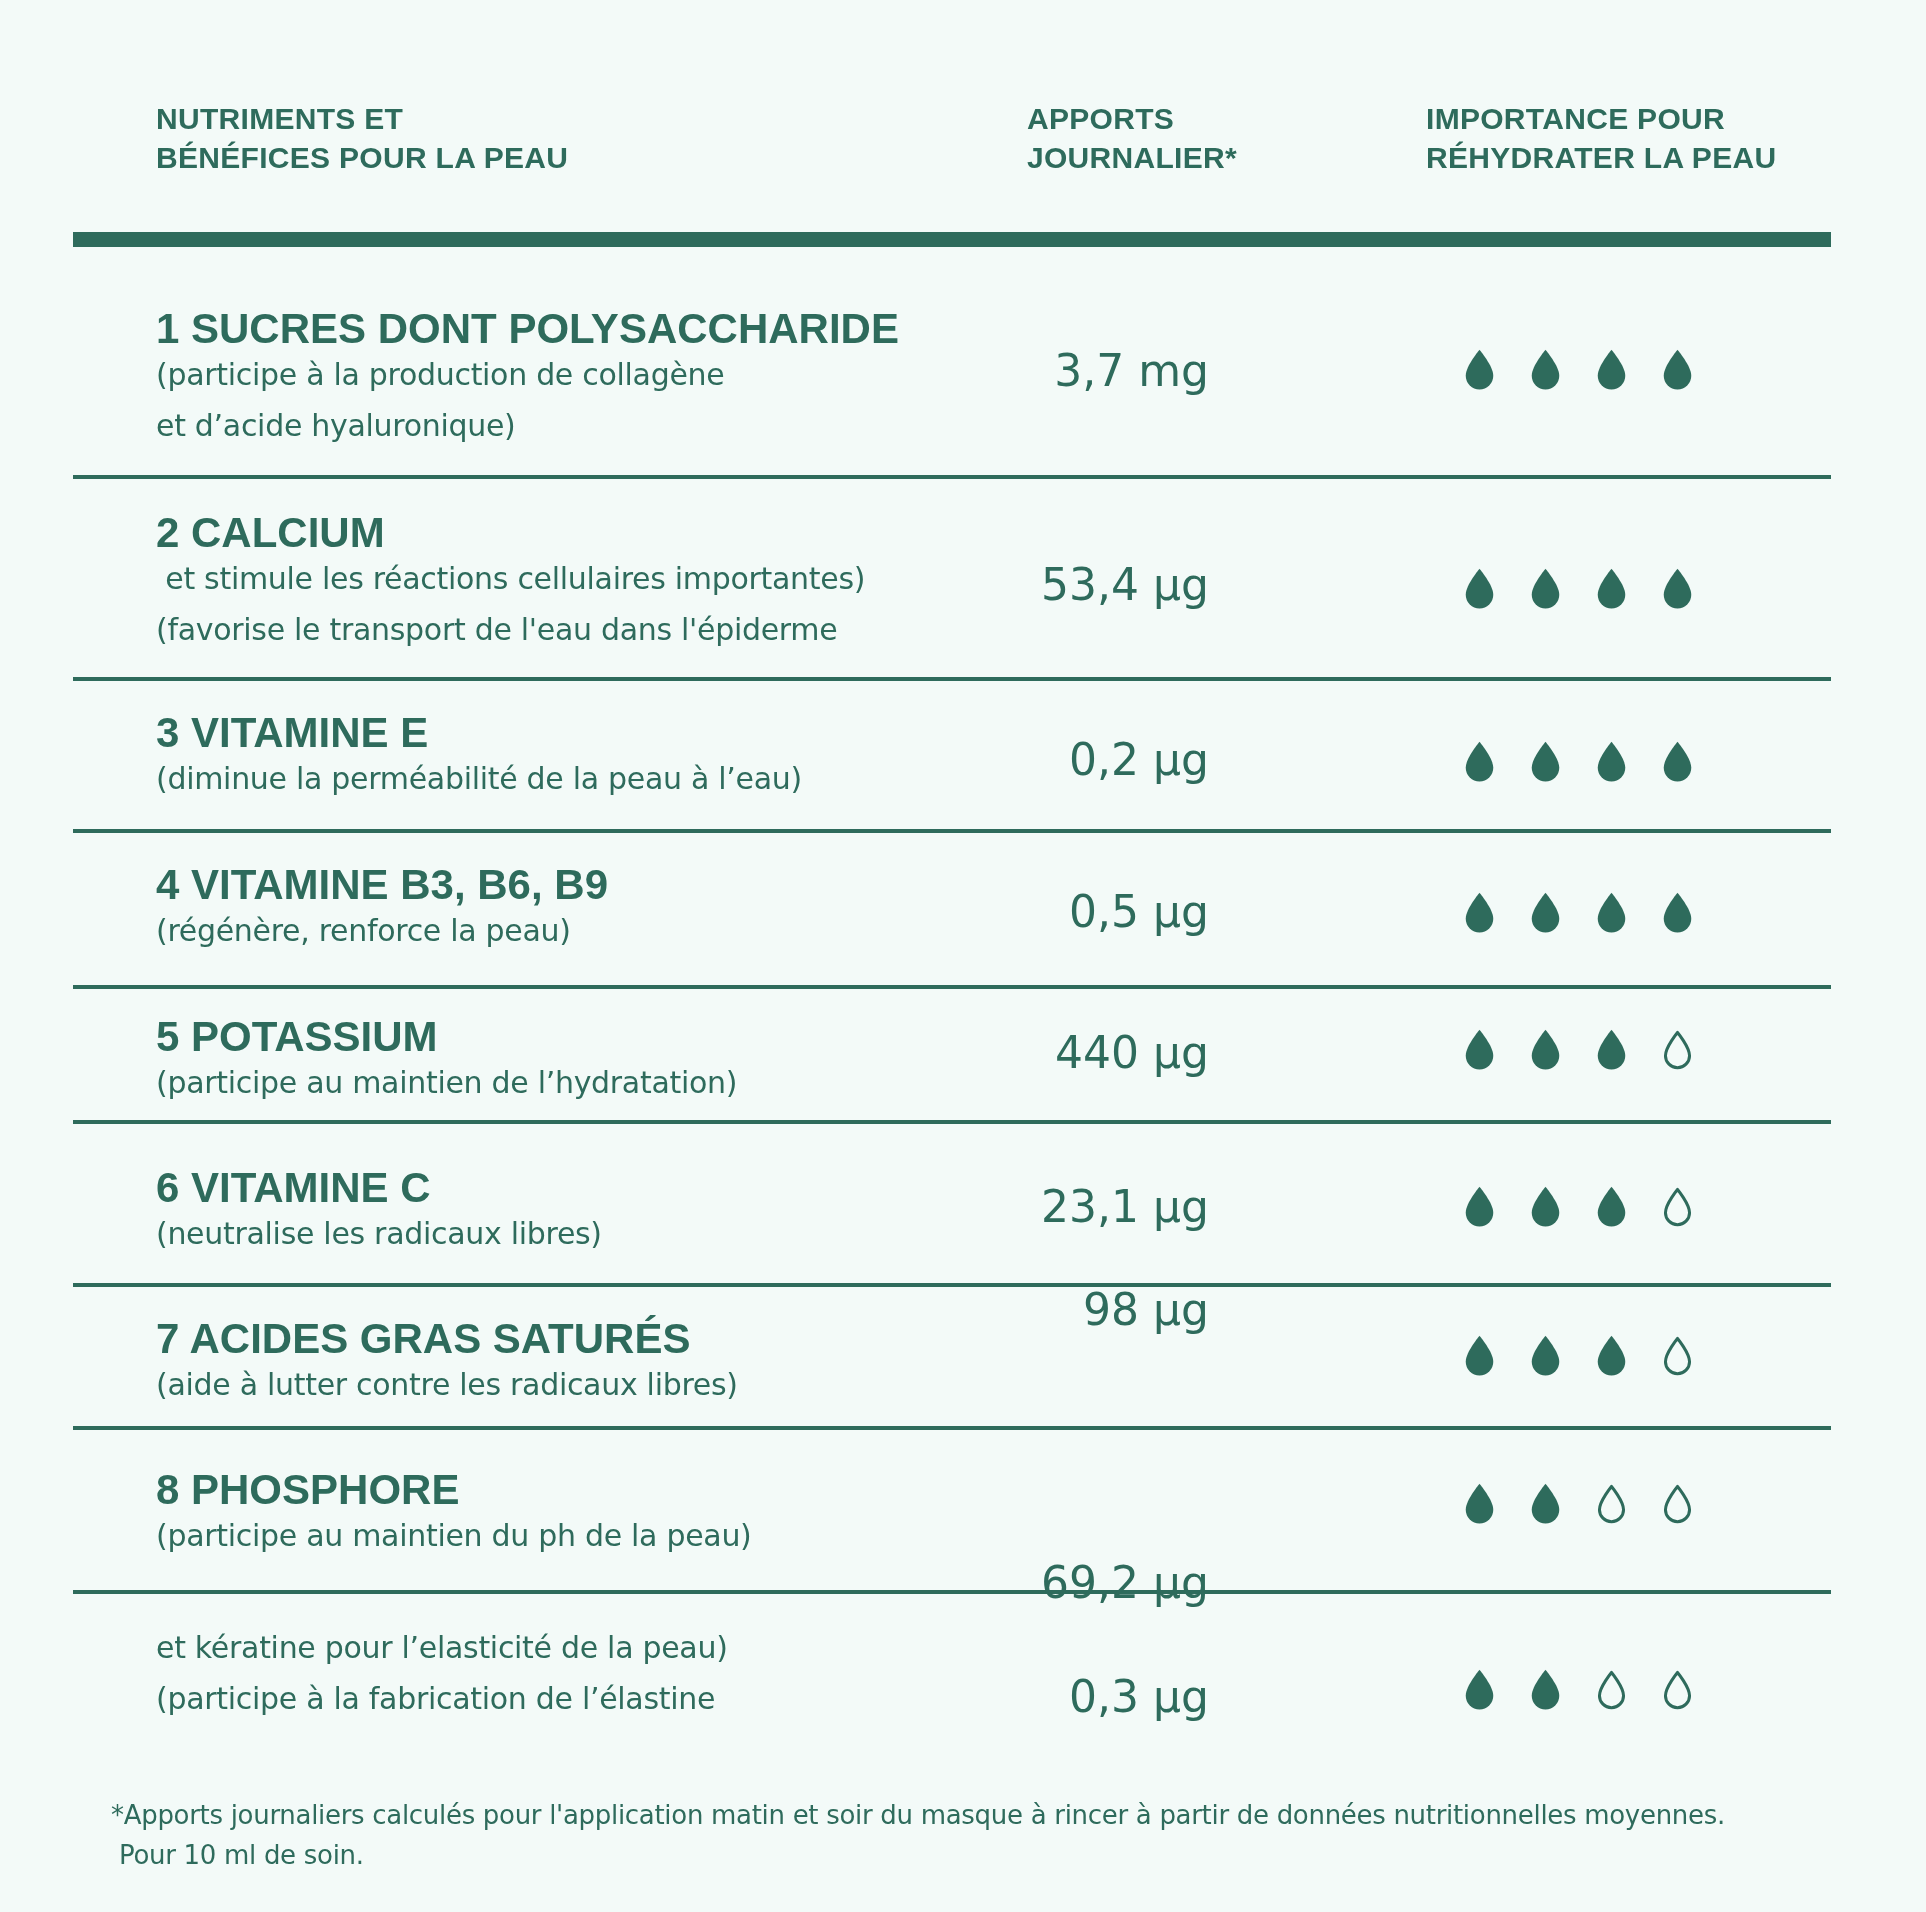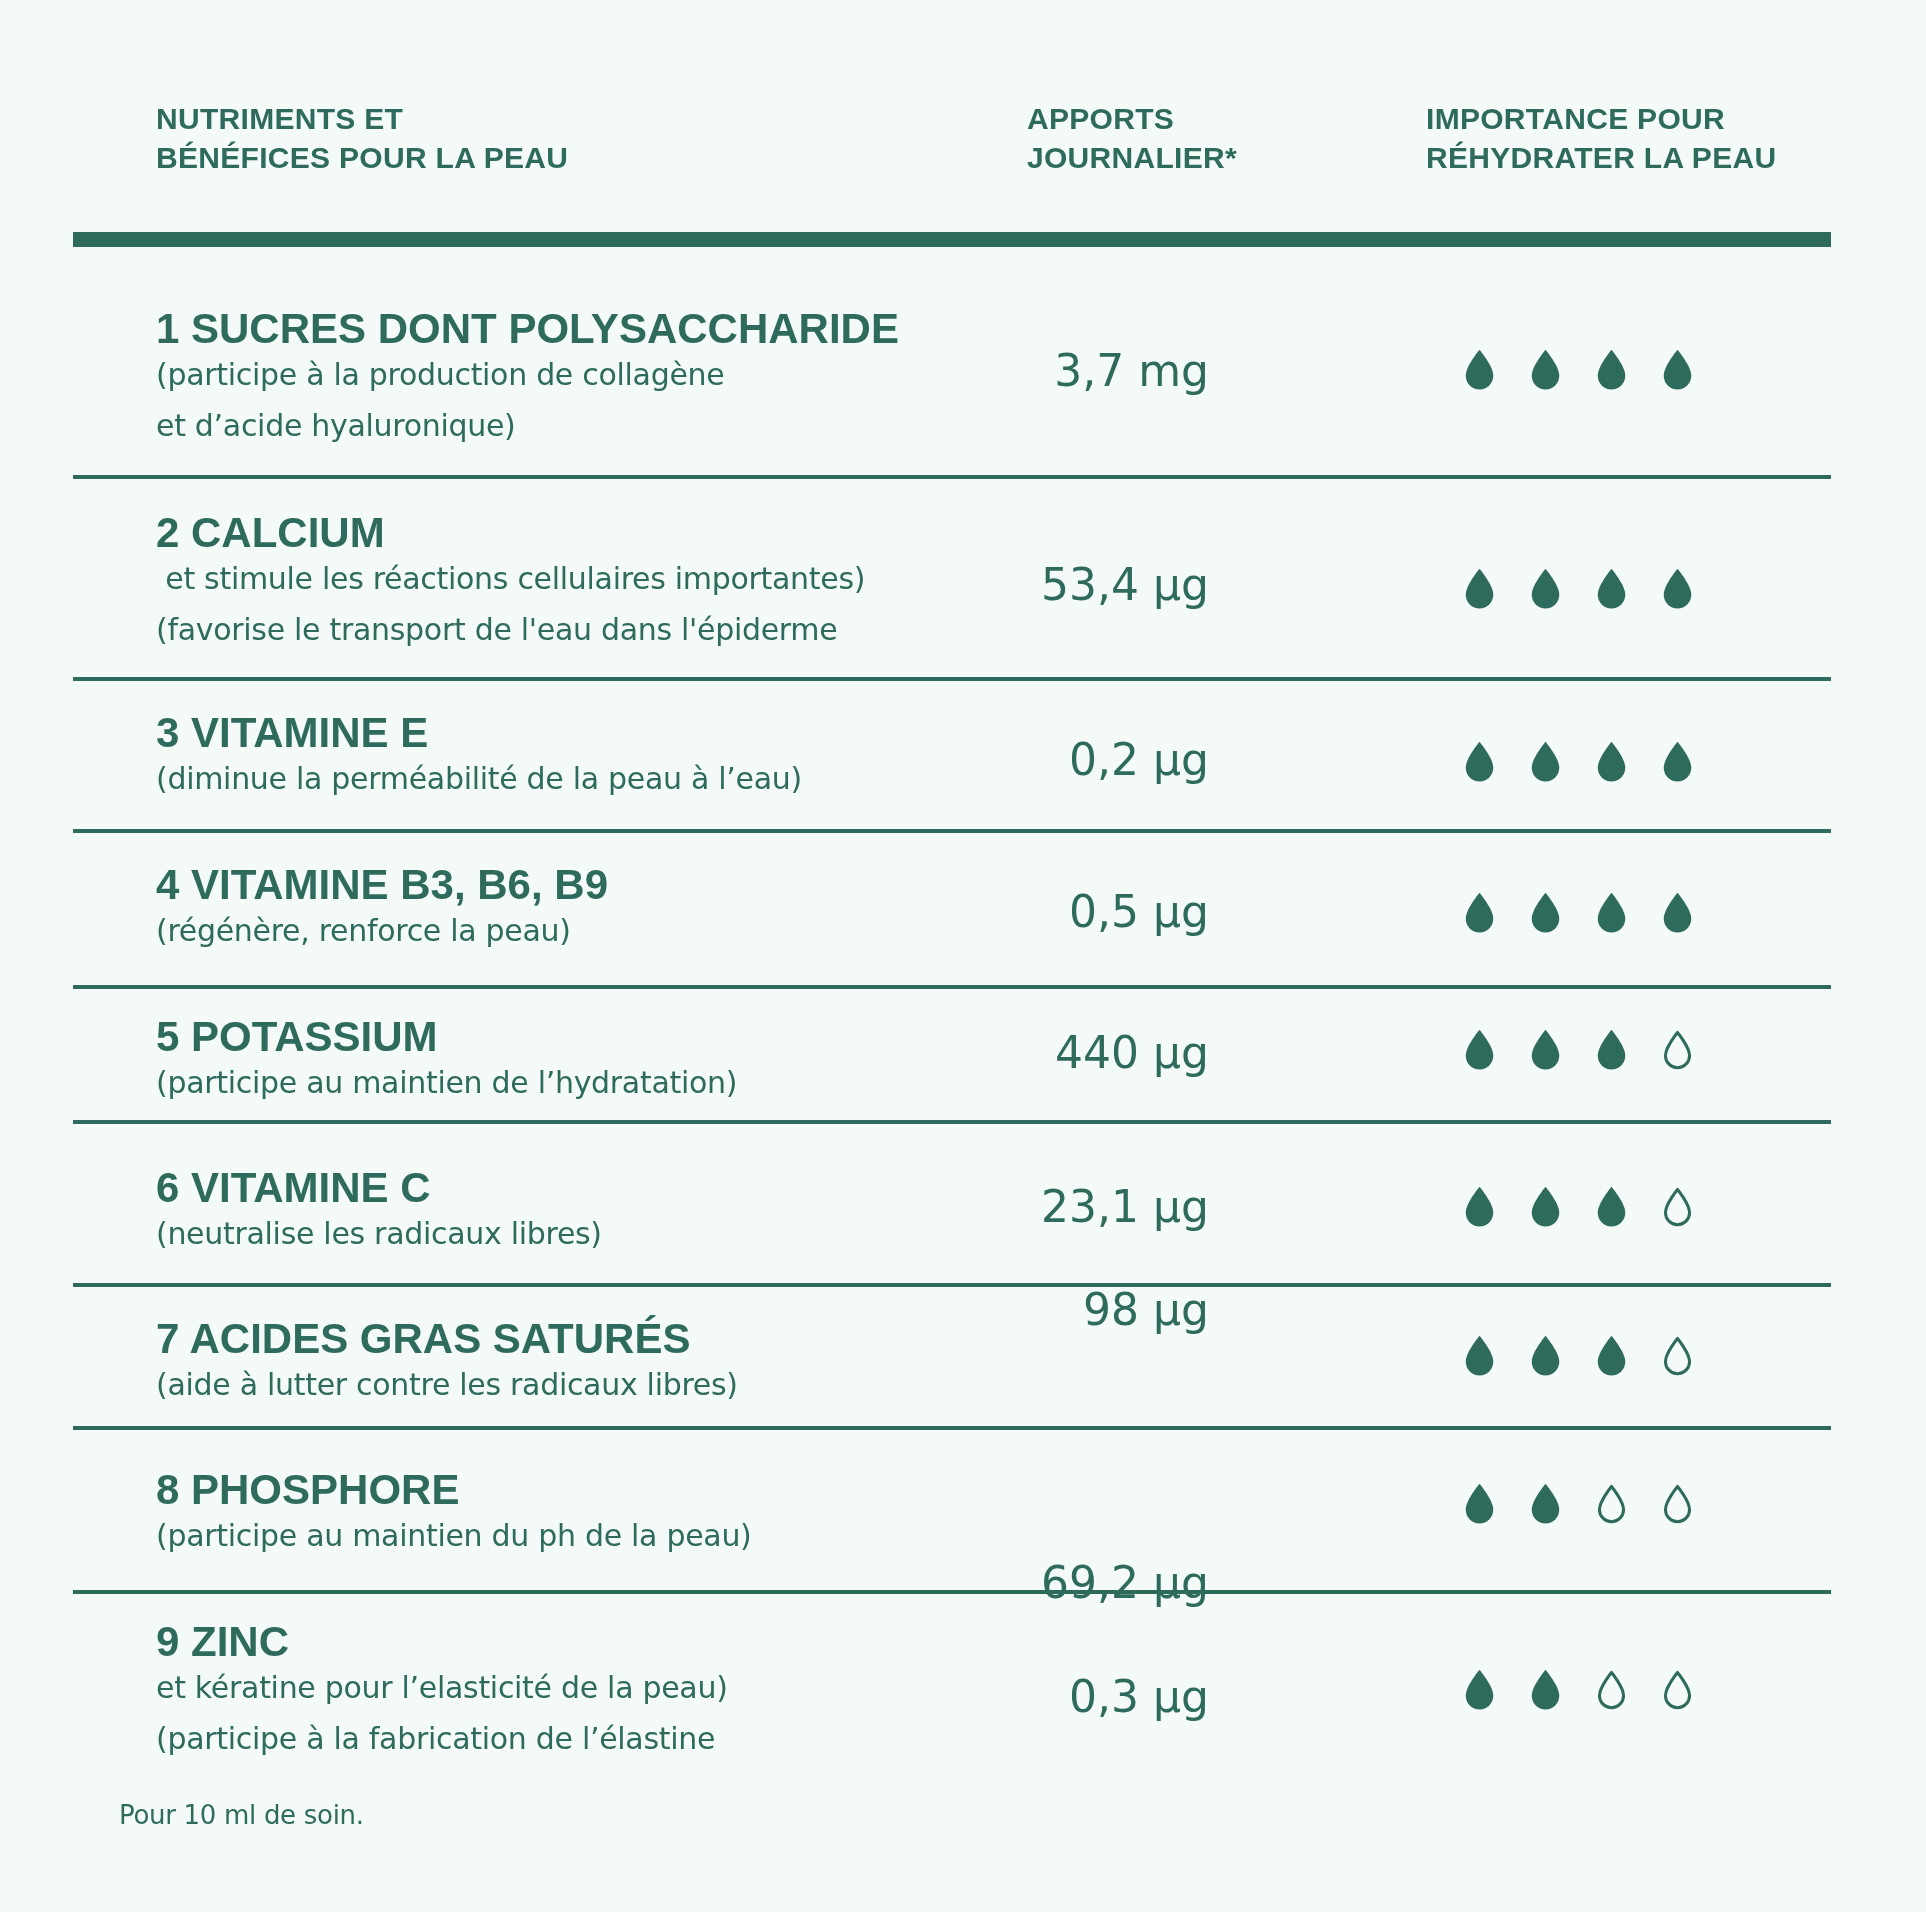--- a/index.html
+++ b/index.html
@@ -268,21 +268,20 @@
         <svg class="drop" viewBox="0 0 38 50">
           <path d="M19 4 C19 4 33 21 33 31 A14 14 0 0 1 5 31 C5 21 19 4 19 4 Z" fill="none" stroke="#2e6b5c" stroke-width="3.5" stroke-linejoin="round"></path>
         </svg>
         <svg class="drop" viewBox="0 0 38 50">
           <path d="M19 4 C19 4 33 21 33 31 A14 14 0 0 1 5 31 C5 21 19 4 19 4 Z" fill="none" stroke="#2e6b5c" stroke-width="3.5" stroke-linejoin="round"></path>
         </svg>
       </div>
     </div>
     <div class="row">
       <div class="row-text" style="top: 1622px;">
-        <span class="row-title">9 ZINC</span>
         <span class="row-desc">et kératine pour l’elasticité de la peau)</span>
         <span class="row-desc">(participe à la fabrication de l’élastine</span>
       </div>
       <span class="row-value" style="top: 1677px;">0,3 µg</span>
       <div class="drops" style="top: 1669px;">
         <svg class="drop" viewBox="0 0 38 50">
           <path d="M19 1 C19 1 35 20 35 31 A16 16 0 0 1 3 31 C3 20 19 1 19 1 Z" fill="#2e6b5c"></path>
         </svg>
         <svg class="drop" viewBox="0 0 38 50">
           <path d="M19 1 C19 1 35 20 35 31 A16 16 0 0 1 3 31 C3 20 19 1 19 1 Z" fill="#2e6b5c"></path>
@@ -291,15 +290,16 @@
           <path d="M19 4 C19 4 33 21 33 31 A14 14 0 0 1 5 31 C5 21 19 4 19 4 Z" fill="none" stroke="#2e6b5c" stroke-width="3.5" stroke-linejoin="round"></path>
         </svg>
         <svg class="drop" viewBox="0 0 38 50">
           <path d="M19 4 C19 4 33 21 33 31 A14 14 0 0 1 5 31 C5 21 19 4 19 4 Z" fill="none" stroke="#2e6b5c" stroke-width="3.5" stroke-linejoin="round"></path>
         </svg>
       </div>
     </div>
   </div>
 
 <div class="footer">
+  <span>*Apports journaliers calculés pour l'application matin et soir du masque à rincer à partir de données nutritionnelles moyennes.</span>
   <span> Pour 10 ml de soin.</span>
 </div>
 
 
 </body></html>

